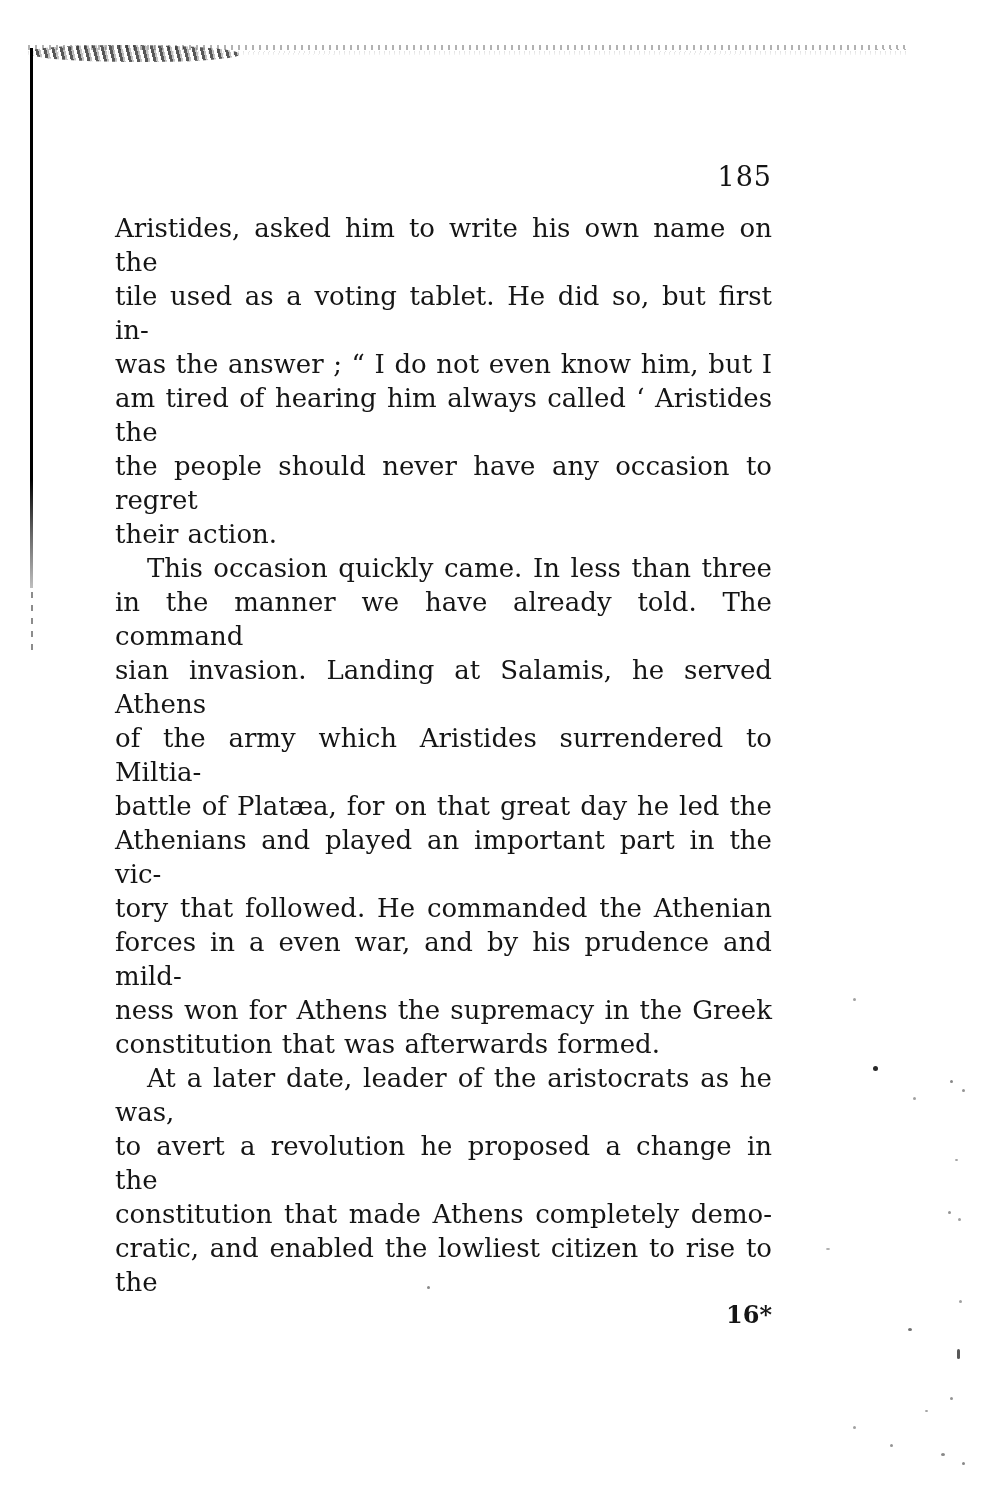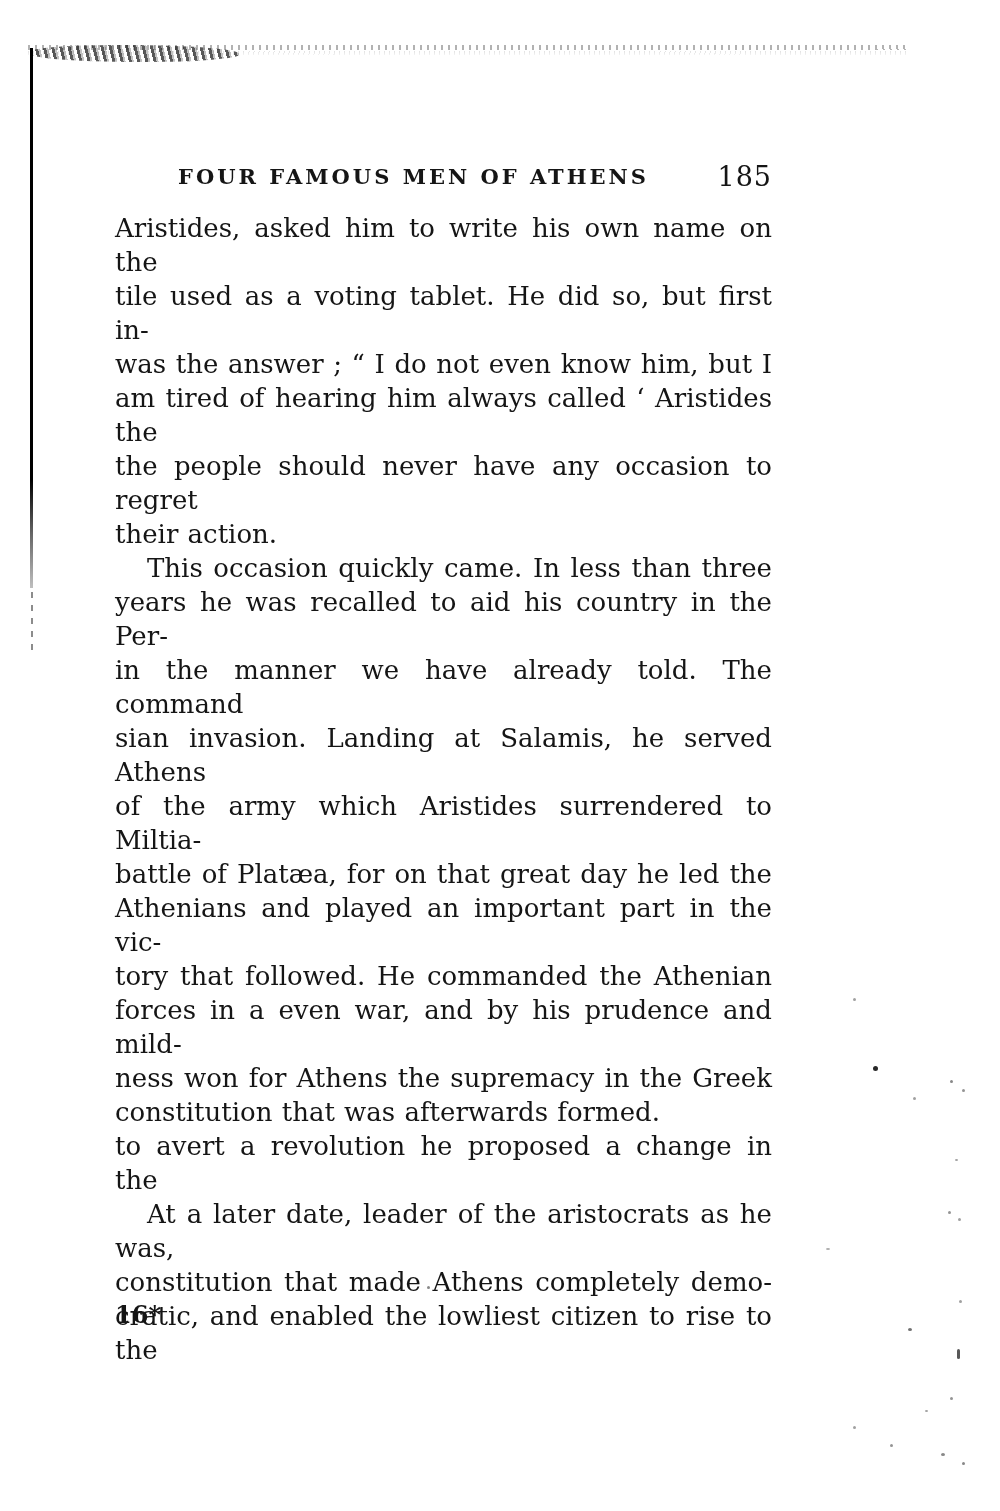--- a/index.html
+++ b/index.html
@@ -63,21 +63,21 @@
     font-size:26px; line-height:34px;
     word-spacing:1px;
   }
   .line  { text-align:justify; text-align-last:justify; }
   .line.last { text-align-last:left; }
   .line.indent { text-indent:32px; }
 
   
   .footer-mark {
     position:absolute; left:115px; top:1300px; width:657px;
-    text-align:left; font-size:24px; font-weight:700;
+    text-align:right; font-size:24px; font-weight:700;
   }
 </style>
 </head>
 <body>
 
 <div class="page">
 
   <div class="noise-band"></div>
   <div class="noise-blob"></div>
   <div class="left-line"></div>
@@ -97,49 +97,47 @@
   <div class="speck" style="left:957px;top:1349px;width:3px;height:10px;opacity:.7;border-radius:2px"></div>
   <div class="speck" style="left:950px;top:1397px;width:3px;height:3px;opacity:.45"></div>
   <div class="speck" style="left:925px;top:1410px;width:3px;height:2px;opacity:.4"></div>
   <div class="speck" style="left:853px;top:1426px;width:3px;height:3px;opacity:.4"></div>
   <div class="speck" style="left:890px;top:1444px;width:3px;height:3px;opacity:.45"></div>
   <div class="speck" style="left:941px;top:1453px;width:4px;height:3px;opacity:.5"></div>
   <div class="speck" style="left:962px;top:1462px;width:3px;height:3px;opacity:.5"></div>
   <div class="speck" style="left:427px;top:1286px;width:3px;height:3px;opacity:.5"></div>
 
   <div class="running-head">
-    <div class="title">FOUR FAMOUS MEN OF ATHENS</div>
     <div class="pagenum">185</div>
   </div>
 
   <div class="body-text">
       <div>
         <div class="line">Aristides, asked him to write his own name on the</div>
         <div class="line">tile used as a voting tablet.  He did so, but first in-</div>
         <div class="line">was the answer ;  “ I do not even know him, but I</div>
         <div class="line">am tired of hearing him always called ‘ Aristides the</div>
         <div class="line">the people should never have any occasion to regret</div>
         <div class="line last">their action.</div>
       </div>
       <div>
         <div class="line indent">This occasion quickly came.  In less than three</div>
-        <div class="line">years he was recalled to aid his country in the Per-</div>
         <div class="line">in the manner we have already told.  The command</div>
         <div class="line">sian invasion.  Landing at Salamis, he served Athens</div>
         <div class="line">of the army which Aristides surrendered to Miltia-</div>
         <div class="line">battle of Platæa, for on that great day he led the</div>
         <div class="line">Athenians and played an important part in the vic-</div>
         <div class="line">tory that followed.  He commanded the Athenian</div>
         <div class="line">forces in a even war, and by his prudence and mild-</div>
         <div class="line">ness won for Athens the supremacy in the Greek</div>
         <div class="line last">constitution that was afterwards formed.</div>
       </div>
       <div>
+        <div class="line indent">At a later date, leader of the aristocrats as he was,</div>
         <div class="line">to avert a revolution he proposed a change in the</div>
-        <div class="line indent">At a later date, leader of the aristocrats as he was,</div>
         <div class="line">constitution that made Athens completely demo-</div>
         <div class="line">cratic, and enabled the lowliest citizen to rise to the</div>
       </div>
     </div>
 
   <div class="footer-mark">16*</div>
 
 </div>
 
 </body></html>

